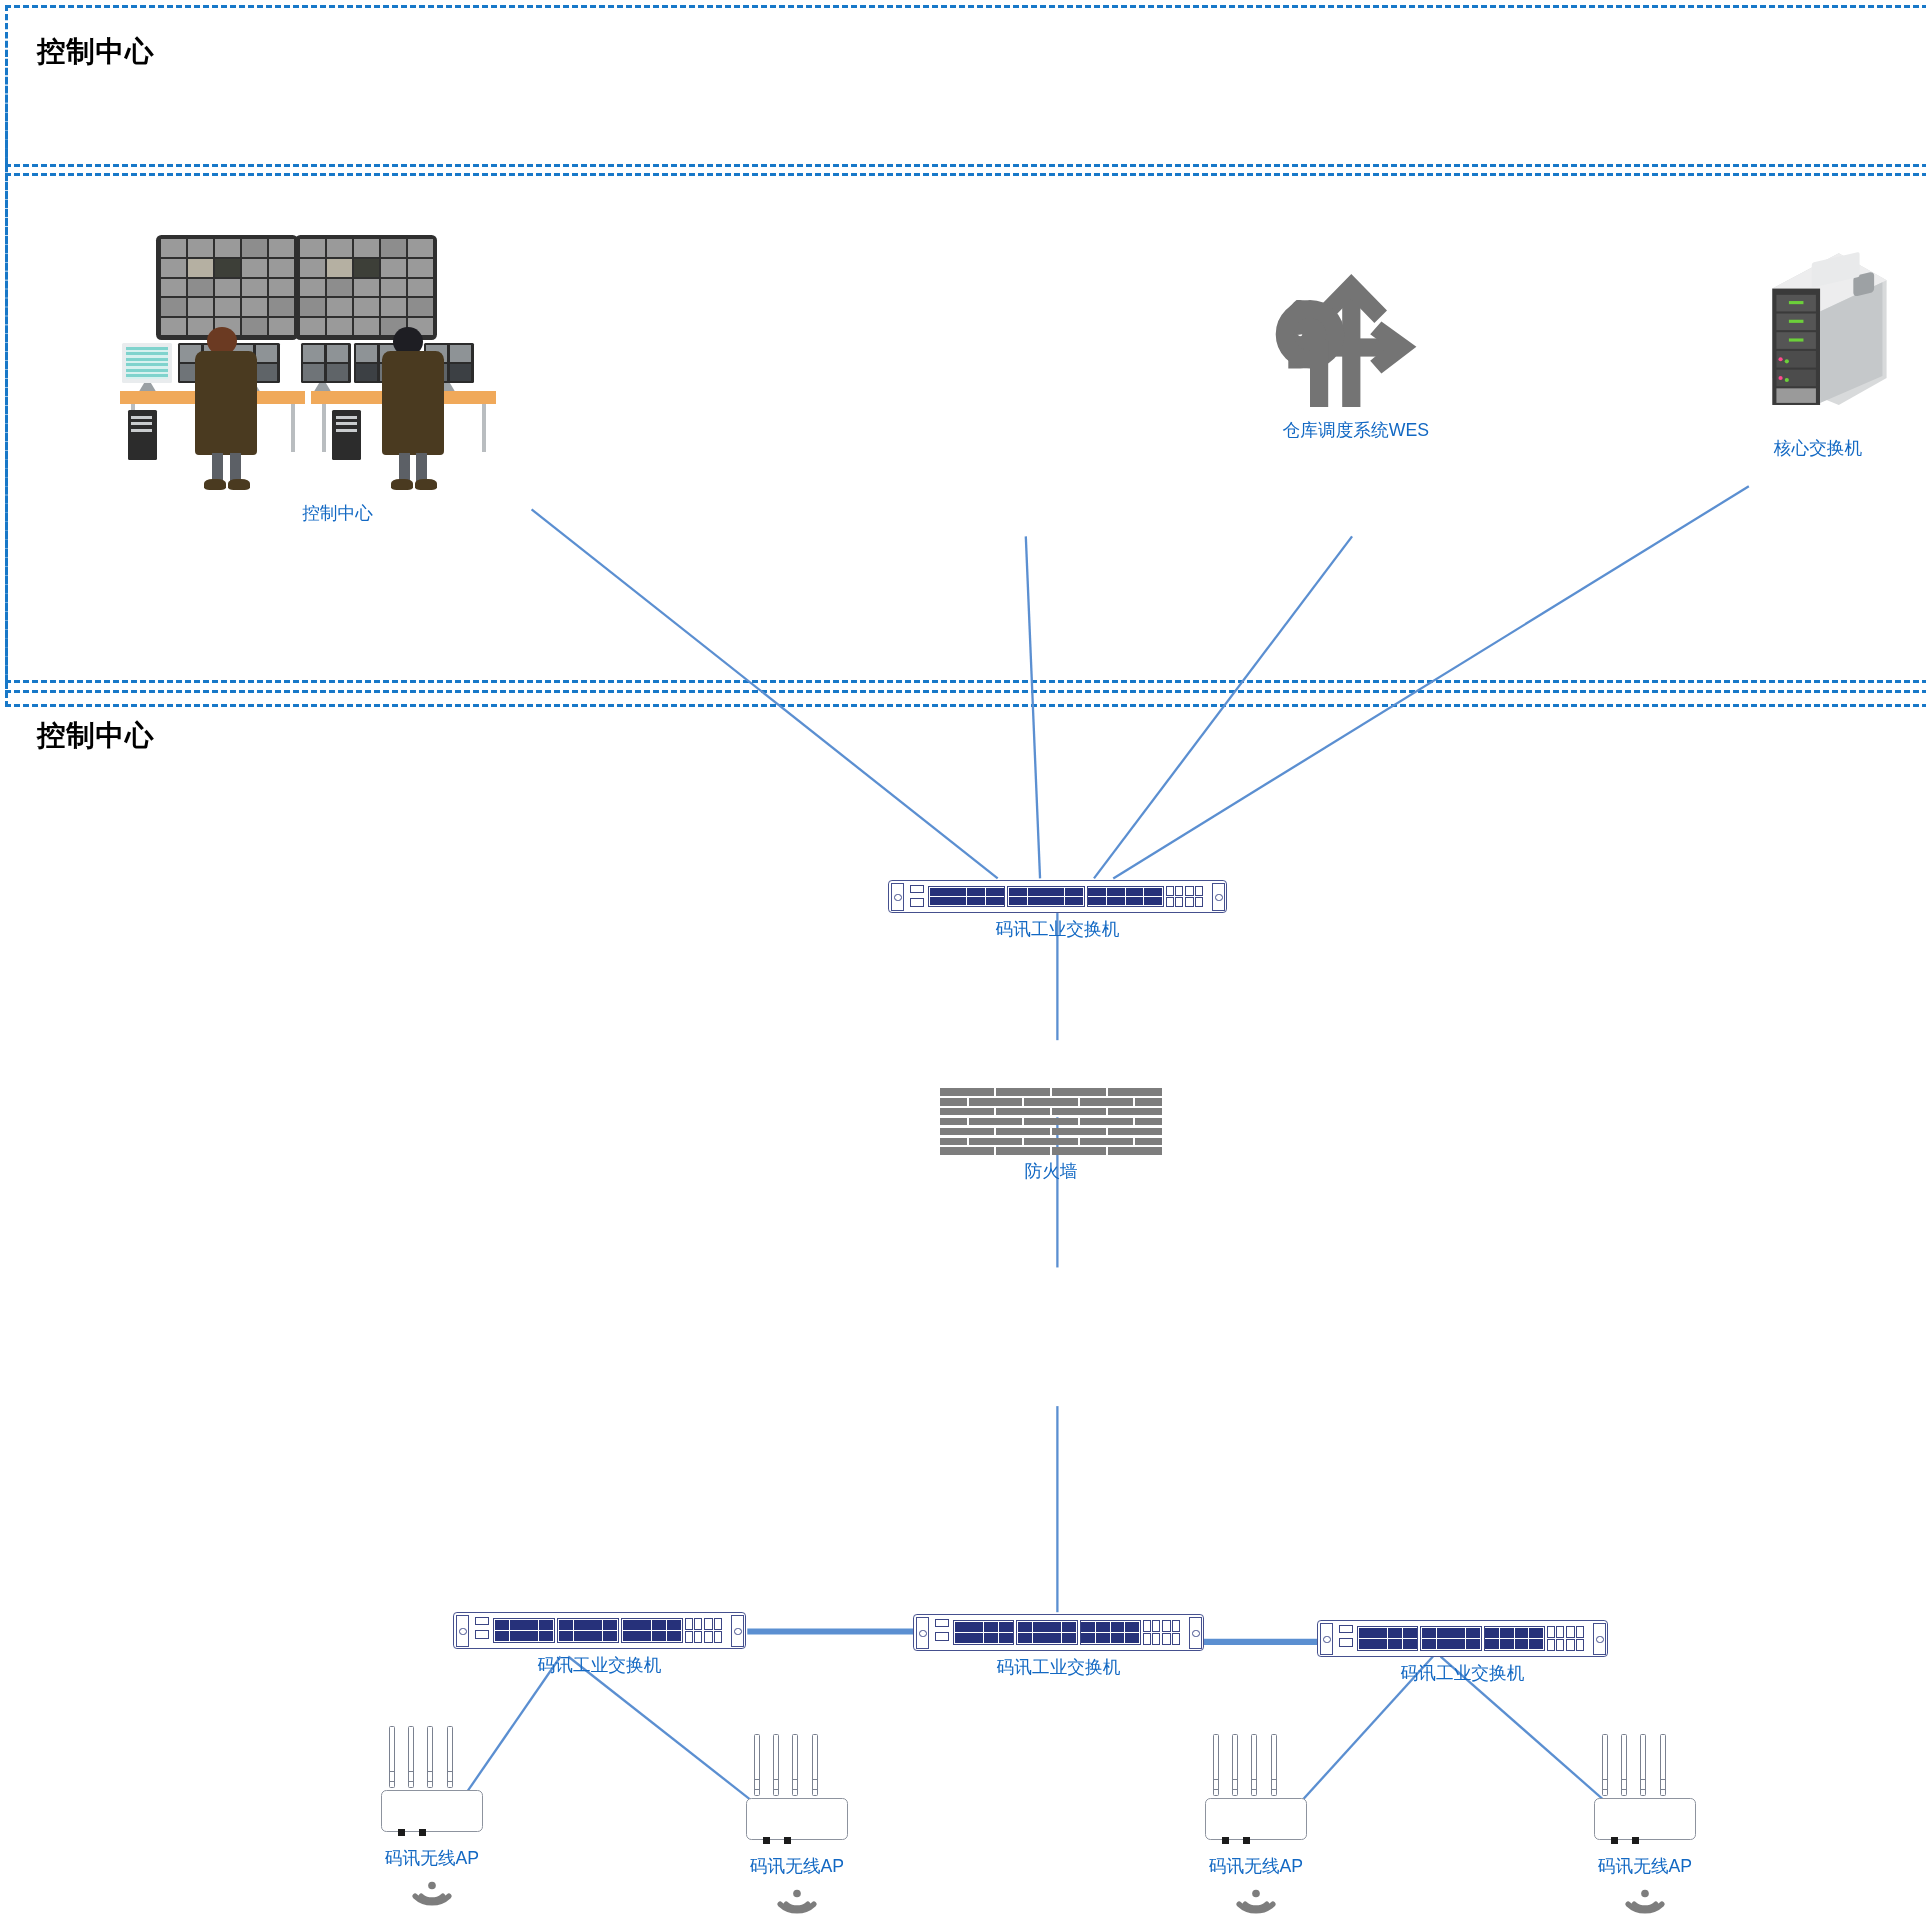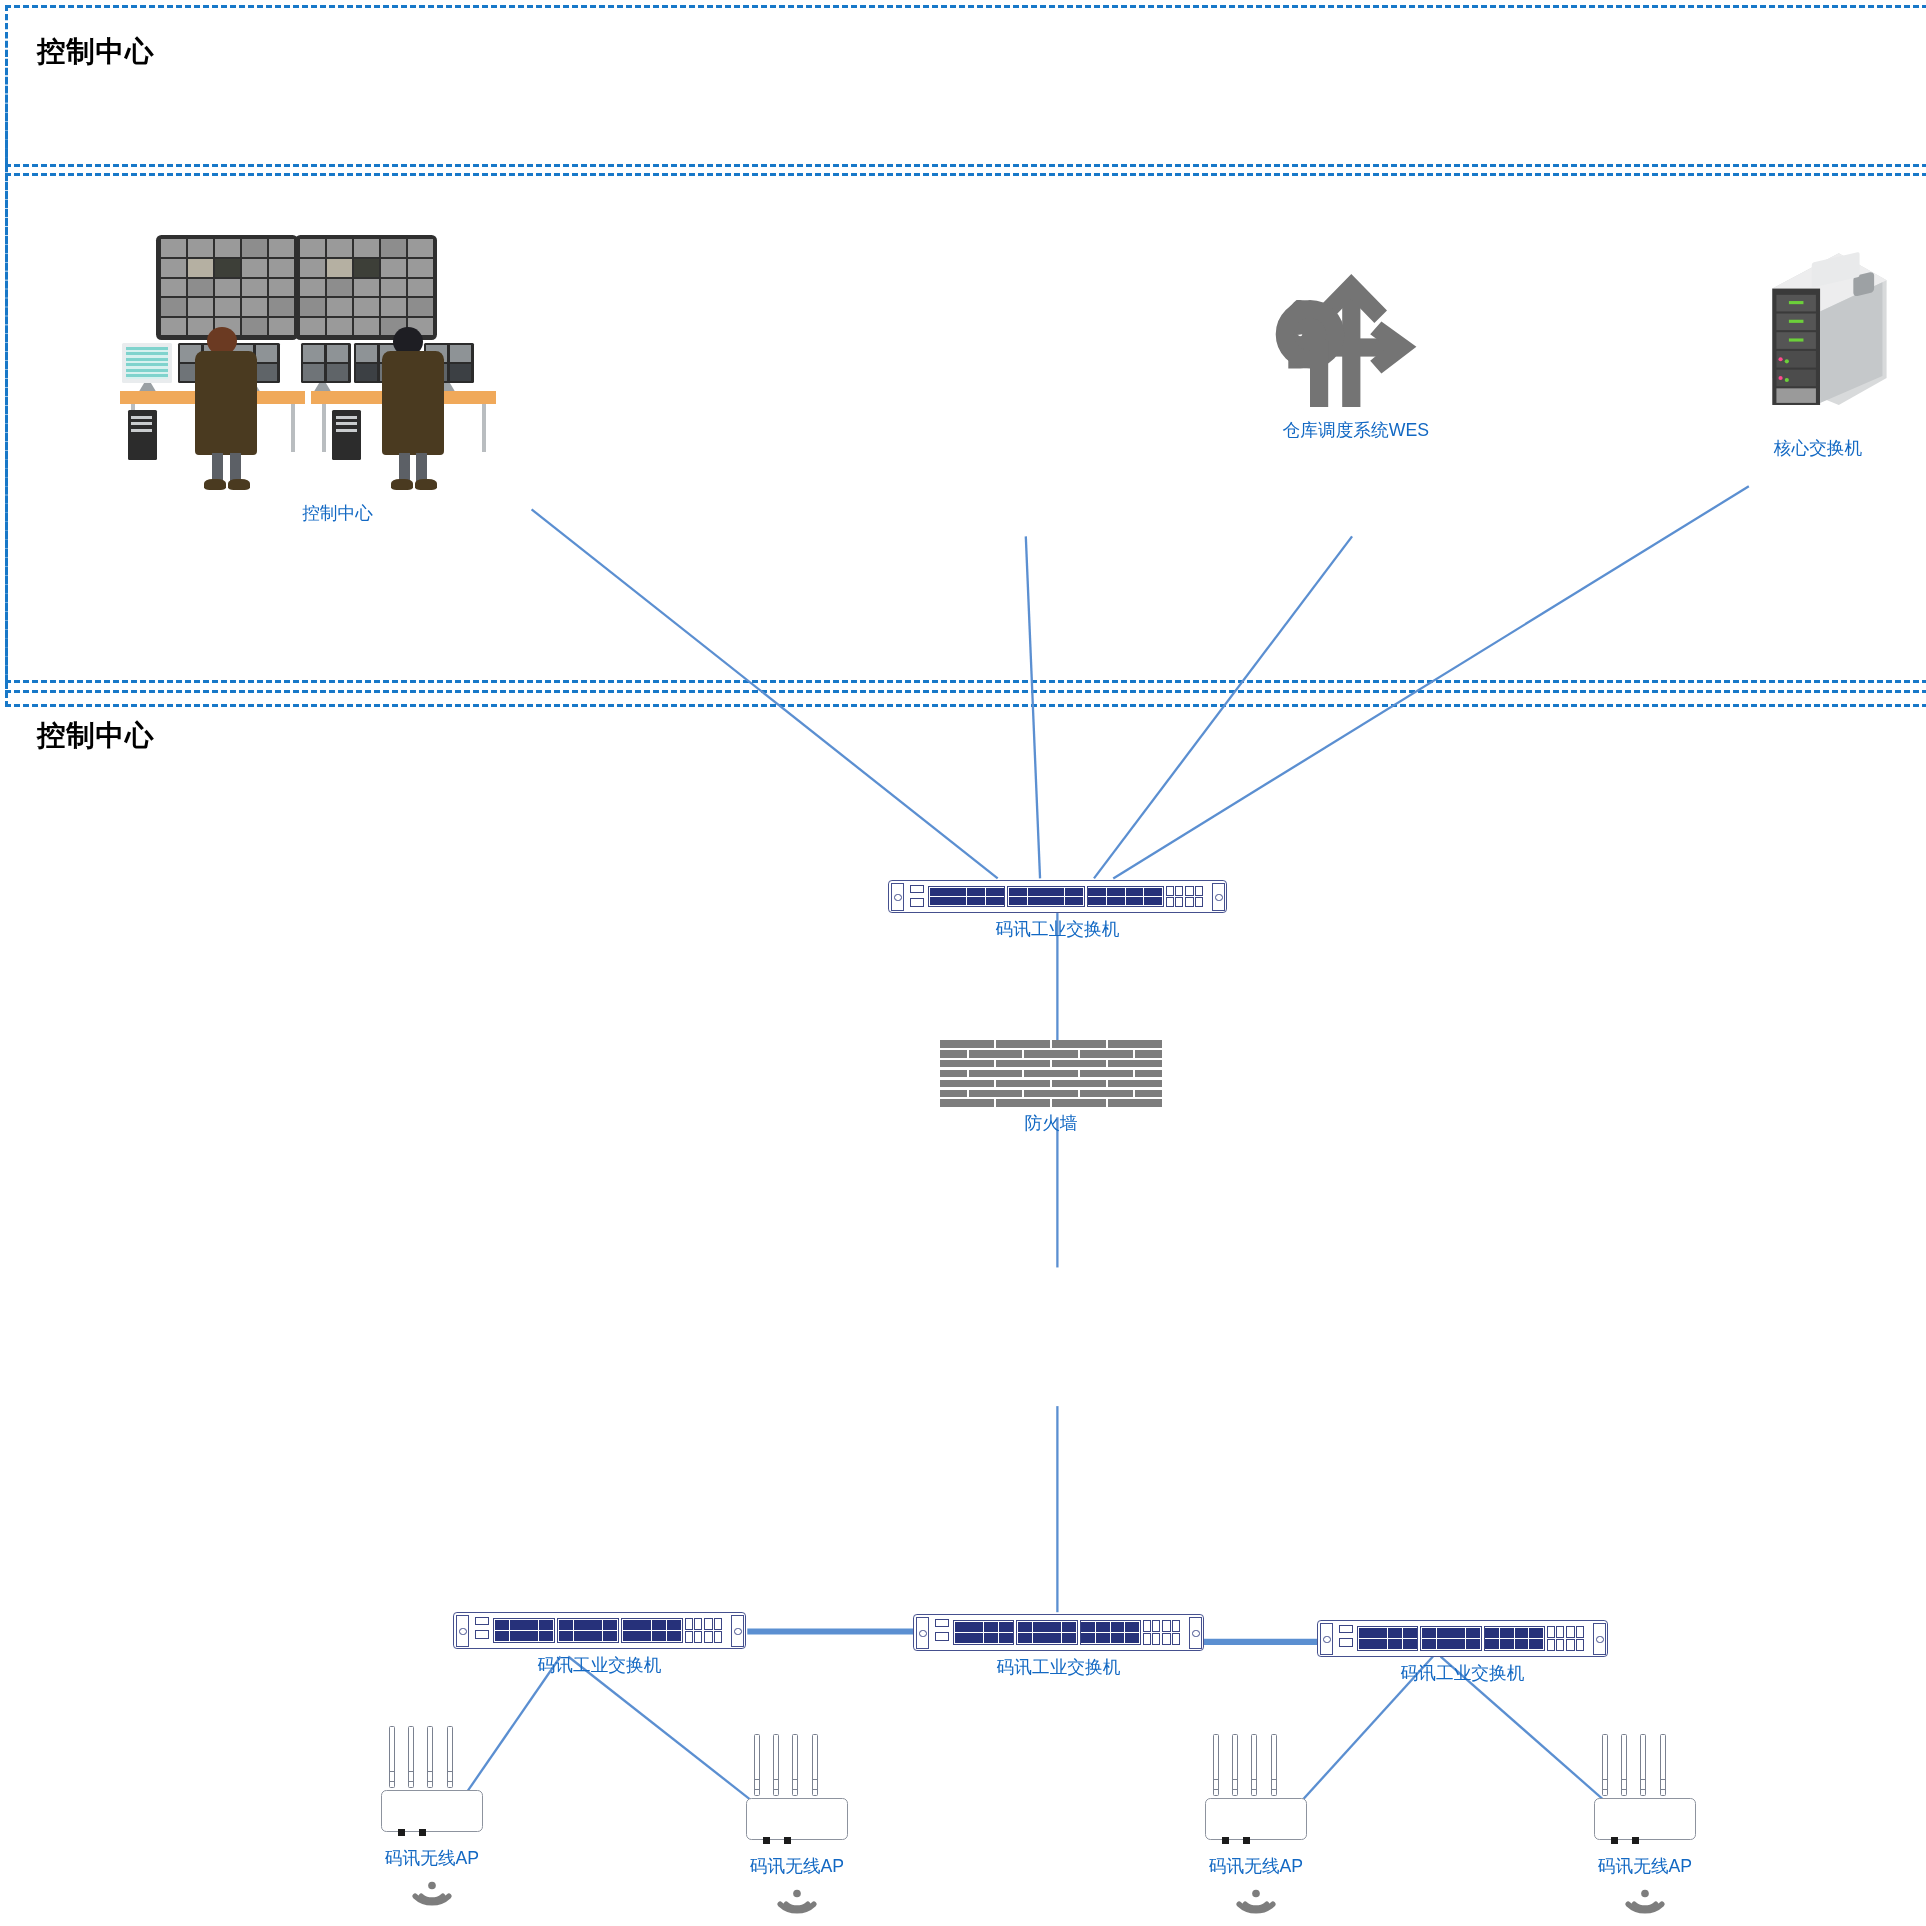--- a/index.html
+++ b/index.html
@@ -346,21 +346,21 @@
             <u></u>
             <u></u>
             <u></u>
             <u></u>
           </div>
       </div>
     </div>
     <div class="cap">码讯工业交换机</div>
   </div>
 
-  <div class="node" style="left:940px;top:1040px;">
+  <div class="node" style="left:940px;top:1088px;">
     <div class="fw art" style="width:222px;height:67px;">
       <div class="row">
           <i></i>
           <i></i>
           <i></i>
           <i></i>
         </div>
       <div class="row off">
           <i></i>
           <i></i>

